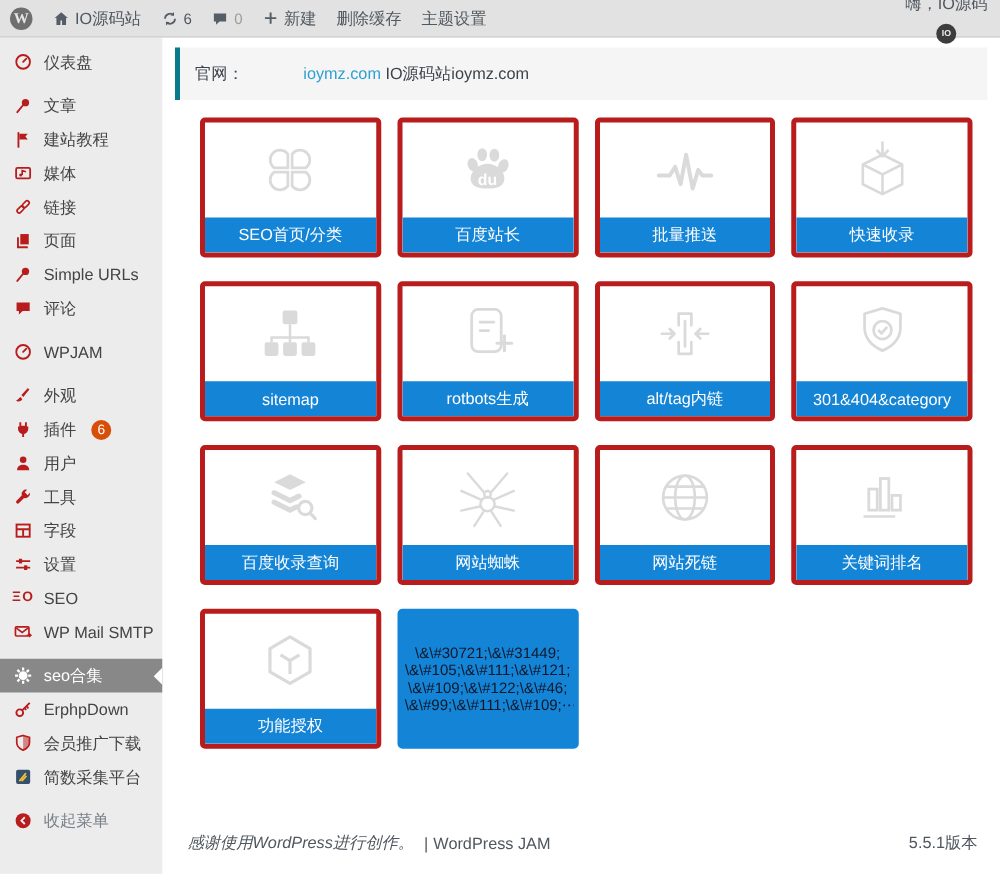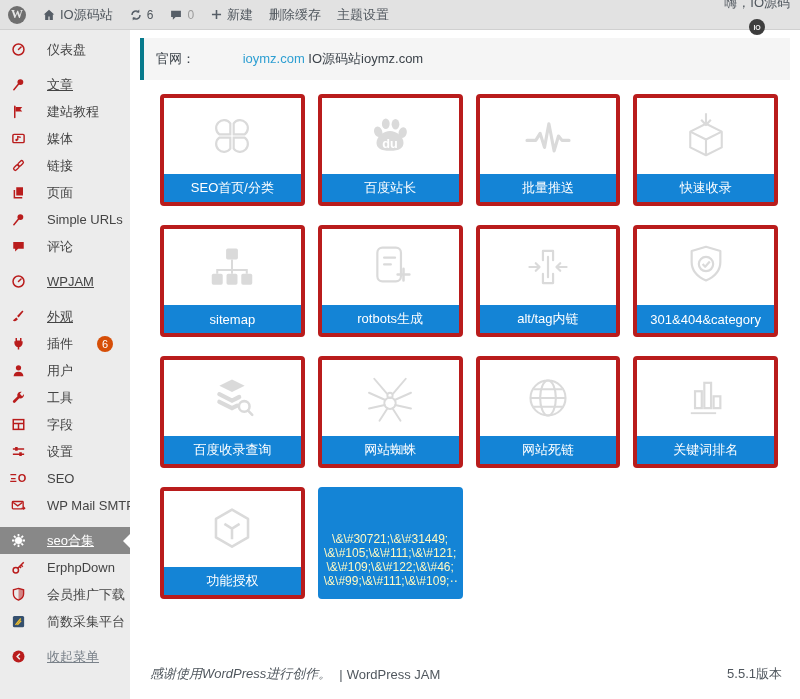--- a/index.html
+++ b/index.html
@@ -30,26 +30,26 @@
     width:16px; height:16px; border-radius:50%;
     background:#3d3d3d; color:#eee; font-size:7px; font-weight:bold;
     display:flex; align-items:center; justify-content:center;
   }
   .tb-icon { display:flex; align-items:center; color:#555d66; }
   
   #layout { position:absolute; top:30px; left:0; right:0; bottom:0; display:flex; }
   
   #sidebar { width:130px; flex:none; background:#ececec; padding-top:6px; overflow:hidden; }
   .side-item {
-    position:relative; display:flex; align-items:center; gap:20px;
+    position:relative; display:flex; align-items:center; gap:8px;
     padding:5px 6px 5px 10px; font-size:13px; color:#444; cursor:pointer;
     line-height:17px; white-space:nowrap;
   }
   .side-item .icon { width:17px; height:17px; flex:none; color:#b91c1c; display:flex; align-items:center; justify-content:center; }
-  .side-item.gap { margin-top:8px;text-decoration:underline; }
+  .side-item.gap { margin-top:8px; }
   .side-item.active { background:#888; color:#fff; }
   .side-item.active .icon { color:#fff; }
   .side-item.dim { color:#798189; }
   .seo-glyph { font-size:11px; font-weight:bold; letter-spacing:1px; font-style:normal; }
   .badge {
     background:#d64e07; color:#fff; border-radius:9px;
     font-size:11px; line-height:16px; padding:0 5px; margin-left:4px;
   }
   .cur-arrow {
     position:absolute; right:0; top:50%; margin-top:-7px;
@@ -72,22 +72,22 @@
     height:112px; border:4px solid #b91c1c; border-radius:4px;
     background:#fff; overflow:hidden; display:flex; flex-direction:column;
     cursor:pointer;
   }
   .card-icon { flex:1; display:flex; align-items:center; justify-content:center; color:#dadada; }
   .card-bar {
     height:28px; flex:none; background:#1484d6; color:#fff;
     font-size:13px; display:flex; align-items:center; justify-content:center;
   }
   .card.special {
-    background:#1484d6; border-color:#1484d6; color:#fef9c3;
-    justify-content:flex-end; padding:7px 2px;
+    background:#1484d6; border-color:#1484d6; color:#0f172a;
+    justify-content:center; padding:7px 2px;
   }
   .entity-line { text-align:center; font-size:12px; line-height:14px; white-space:nowrap; }
   
   #footer {
     margin-top:auto; display:flex; align-items:center;
     padding:10px 18px 16px 20px; font-size:13px; color:#50575e;
   }
   .thanks { font-style:italic; cursor:pointer; }
   .jam-sep { margin:0 4px 0 8px; }
   #footer .ver { margin-left:auto; }

